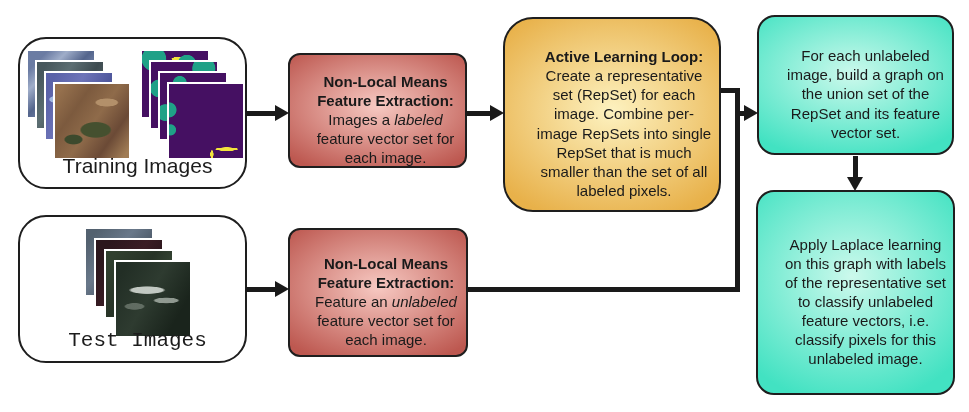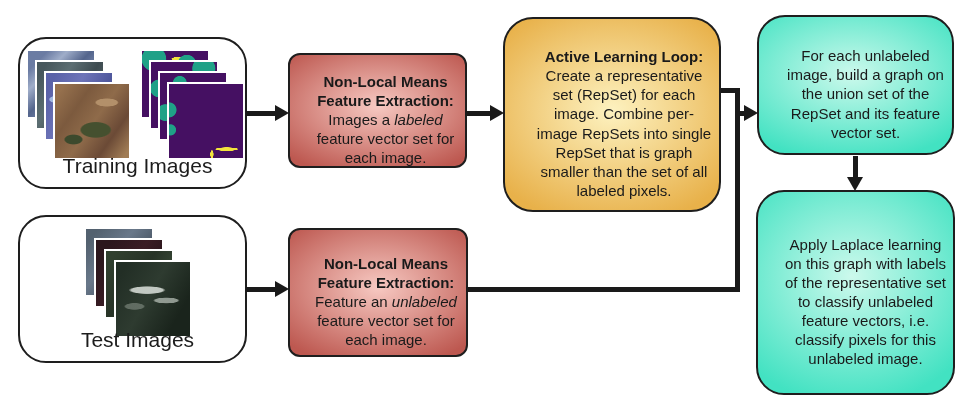--- a/index.html
+++ b/index.html
@@ -11,21 +11,21 @@
   .white-box{background:#ffffff;border-radius:28px;}
   .red-box{
     border-radius:12px;border-width:2.5px;
     background:radial-gradient(ellipse 70% 65% at 50% 46%, var(--red_center,#f7c9c2) 0%, var(--red_edge,#bd5850) 100%);
   }
   .yellow-box{
     border-radius:30px;border-width:2.5px;
     background:radial-gradient(ellipse 68% 60% at 50% 48%, var(--yellow_center,#fdf2c0) 0%, var(--yellow_edge,#e8b14a) 100%);
   }
   .teal-box{
-    border-radius:28px;border-width:2.5px;
+    border-radius:18px;border-width:2.5px;
     background:radial-gradient(ellipse 72% 64% at 48% 42%, var(--teal_center,#ccf9ec) 0%, var(--teal_edge,#42e2c2) 100%);
   }
   .box-text{
     display:flex;flex-direction:column;justify-content:center;align-items:center;
     height:100%;width:100%;text-align:center;font-size:15px;line-height:1.27;margin-top:9px;
   }
   .box-text .heading{font-weight:bold;}
   .box-text .body{margin:0 auto;}
   .wlabel{
     position:absolute;left:0;right:0;bottom:9px;text-align:center;
@@ -108,21 +108,21 @@
     </div>
     <div class="stack" style="left:120px;top:10px;width:106px;height:118px;">
       <div class="thumb lbl t-l1" style="left:0;top:0;"></div>
       <div class="thumb lbl t-l2" style="left:9px;top:11px;"></div>
       <div class="thumb lbl t-l3" style="left:18px;top:22px;"></div>
       <div class="thumb lbl t-l4 front" style="left:27px;top:33px;"></div>
     </div>
     <div class="wlabel">Training Images</div>
   </div>
 
-  <div class="box white-box" style="left:18px;top:215px;width:229px;height:148px;">
+  <div class="box white-box" style="left:18px;top:215px;width:229px;height:148px;font-family:Liberation Mono, monospace;">
     <div class="stack" style="left:64px;top:10px;width:110px;height:112px;">
       <div class="thumb s-t1" style="left:0;top:0;"></div>
       <div class="thumb s-t2" style="left:10px;top:11px;"></div>
       <div class="thumb s-t3" style="left:20px;top:22px;"></div>
       <div class="thumb s-t4 front" style="left:30px;top:33px;"></div>
     </div>
     <div class="wlabel">Test Images</div>
   </div>
 
   <div class="box red-box" style="left:288px;top:53px;width:179px;height:115px;">
@@ -135,21 +135,21 @@
   <div class="box red-box" style="left:288px;top:228px;width:180px;height:129px;">
     <div class="box-text" style="padding:0 8px;">
       <div class="heading">Non-Local Means Feature Extraction:</div>
       <div class="body" style="max-width:158px;"><span>Feature an </span><i>unlabeled</i><span> feature vector set for each image.</span></div>
     </div>
   </div>
 
   <div class="box yellow-box" style="left:503px;top:17px;width:218px;height:195px;">
     <div class="box-text" style="padding:0 12px;">
       <div class="heading">Active Learning Loop:</div>
-      <div class="body" style="max-width:178px;">Create a representative set (RepSet) for each image. Combine per-image RepSets into single RepSet that is graph smaller than the set of all labeled pixels.</div>
+      <div class="body" style="max-width:178px;">Create a representative set (RepSet) for each image. Combine per-image RepSets into single RepSet that is much smaller than the set of all labeled pixels.</div>
     </div>
   </div>
 
   <div class="box teal-box" style="left:757px;top:15px;width:197px;height:140px;">
     <div class="box-text" style="padding:0 10px;">
       <div class="body" style="max-width:160px;">For each unlabeled image, build a graph on the union set of the RepSet and its feature vector set.</div>
     </div>
   </div>
 
   <div class="box teal-box" style="left:756px;top:190px;width:199px;height:205px;">

